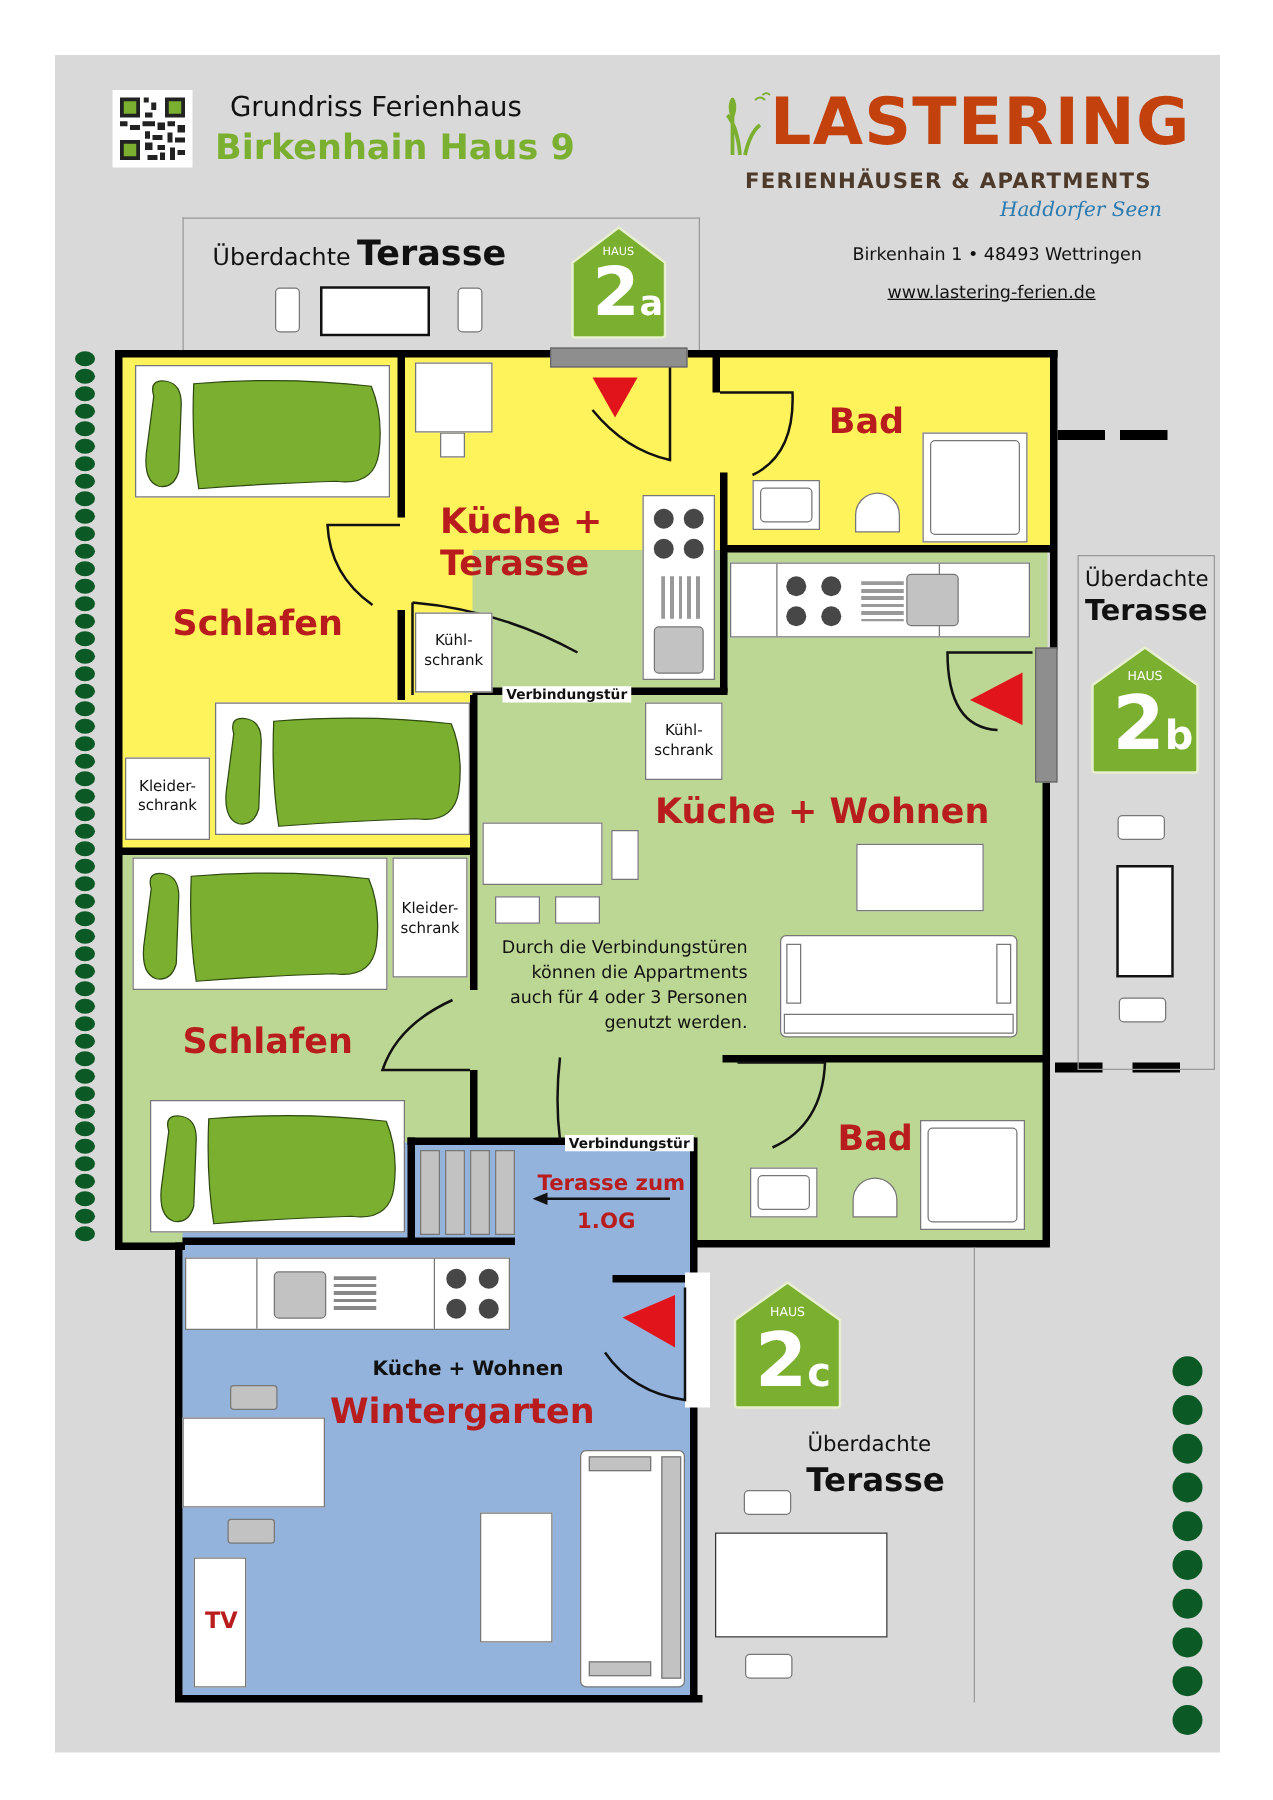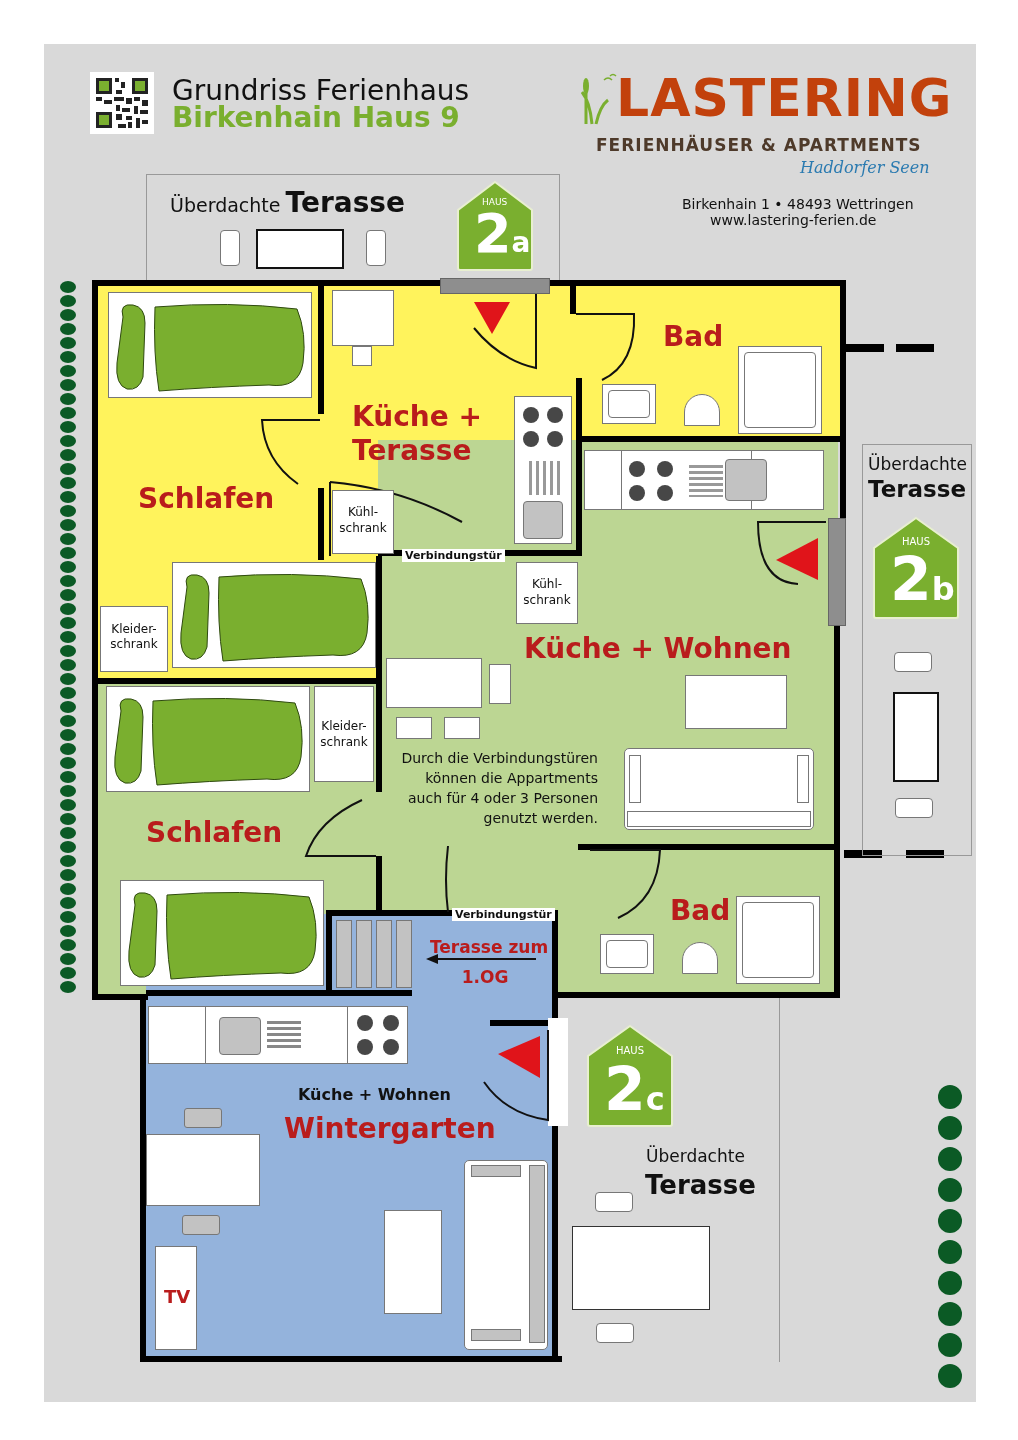--- a/index.html
+++ b/index.html
@@ -44,35 +44,35 @@
       <rect x="50" y="38" width="8" height="4"></rect>
         <rect x="26" y="42" width="6" height="6"></rect>
         <rect x="36" y="44" width="6" height="4"></rect>
       <rect x="46" y="46" width="4" height="10"></rect>
         <rect x="52" y="48" width="6" height="4"></rect>
         <rect x="28" y="52" width="8" height="4"></rect>
         <rect x="38" y="50" width="4" height="6"></rect>
     </g>
   </svg>
 </div>
-<div class="abs txt" style="left:172px;top:74px;font-size:28px;">Grundriss Ferienhaus</div>
+<div class="abs txt" style="left:184px;top:74px;font-size:22px;">Grundriss Ferienhaus</div>
 <div class="abs txt" style="left:172px;top:101px;font-size:28px;font-weight:bold;color:#7aaf2f;">Birkenhain Haus 9</div>
 
 <div class="abs" style="left:578px;top:68px;width:370px;height:60px;">
   <svg width="40" height="56" viewBox="0 0 40 56" style="position:absolute;left:0;top:4px;">
     <path d="M8 52 L8 10 M14 52 Q12 30 4 20 M18 52 Q22 34 30 28" stroke="#7aaf2f" stroke-width="3" fill="none"></path>
     <ellipse cx="8" cy="14" rx="3" ry="8" fill="#7aaf2f"></ellipse>
     <path d="M26 8 q4 -4 8 0 M32 4 q3 -3 6 0" stroke="#7aaf2f" stroke-width="1.5" fill="none"></path>
   </svg>
   <div class="abs" style="left:38px;top:0;font-size:52px;font-weight:bold;color:#c2410c;letter-spacing:1px;line-height:60px;white-space:nowrap;">LASTERING</div>
 </div>
 <div class="abs txt" style="left:596px;top:135px;font-size:17px;font-weight:bold;color:#4e3a2a;letter-spacing:1px;">FERIENHÄUSER &amp; APARTMENTS</div>
 <div class="abs txt" style="left:800px;top:158px;font-size:16px;font-style:italic;color:#2a7ab0;font-family:'DejaVu Serif',serif;">Haddorfer Seen</div>
 <div class="abs txt" style="left:682px;top:196px;font-size:14px;">Birkenhain 1 • 48493 Wettringen</div>
-<div class="abs txt" style="left:710px;top:212px;font-size:14px;">www.lastering-ferien.de</div>
+<div class="abs txt" style="left:710px;top:226px;font-size:14px;text-decoration:underline;">www.lastering-ferien.de</div>
 
 <div class="abs" style="left:146px;top:174px;width:414px;height:110px;border:1px solid #999;border-bottom:none;"></div>
 <div class="abs txt" style="left:170px;top:186px;">
   <span style="font-size:19px;">Überdachte</span>
   <span style="font-size:28px;font-weight:bold;">Terasse</span>
 </div>
 <div class="abs furn" style="left:220px;top:230px;width:20px;height:36px;border-radius:4px;"></div>
 <div class="abs furn" style="left:256px;top:229px;width:88px;height:40px;border:2px solid #111;"></div>
 <div class="abs furn" style="left:366px;top:230px;width:20px;height:36px;border-radius:4px;"></div>
 
@@ -282,21 +282,21 @@
   <div class="abs" style="left:56px;top:0;width:1px;height:56px;background:#777;"></div>
   <div class="abs" style="left:198px;top:0;width:1px;height:56px;background:#777;"></div>
   <div class="abs grey" style="left:70px;top:10px;width:42px;height:38px;border-radius:4px;"></div>
   <div class="abs" style="left:118px;top:14px;width:34px;height:30px;background:repeating-linear-gradient(180deg,#888 0 3px,transparent 3px 6px);"></div>
   <div class="hob" style="left:208px;top:8px;"></div>
   <div class="hob" style="left:234px;top:8px;"></div>
   <div class="hob" style="left:208px;top:32px;"></div>
   <div class="hob" style="left:234px;top:32px;"></div>
 </div>
 <div class="abs txt" style="left:298px;top:1085px;font-size:16px;font-weight:bold;">Küche + Wohnen</div>
-<div class="abs room-label" style="left:284px;top:1112px;font-size:28px;">Wintergarten</div>
+<div class="abs room-label" style="left:264px;top:1112px;font-size:28px;">Wintergarten</div>
 <div class="abs grey" style="left:184px;top:1108px;width:38px;height:20px;border-radius:3px;"></div>
 <div class="abs furn" style="left:146px;top:1134px;width:114px;height:72px;"></div>
 <div class="abs grey" style="left:182px;top:1215px;width:38px;height:20px;border-radius:3px;"></div>
 <div class="abs furn" style="left:155px;top:1246px;width:42px;height:104px;"></div>
 <div class="abs room-label" style="left:164px;top:1286px;font-size:18px;">TV</div>
 <div class="abs furn" style="left:384px;top:1210px;width:58px;height:104px;"></div>
 <div class="abs furn" style="left:464px;top:1160px;width:84px;height:190px;border-radius:5px;">
   <div class="abs grey" style="left:6px;top:4px;width:50px;height:12px;"></div>
   <div class="abs grey" style="left:6px;top:168px;width:50px;height:12px;"></div>
   <div class="abs grey" style="left:64px;top:4px;width:16px;height:178px;"></div>

